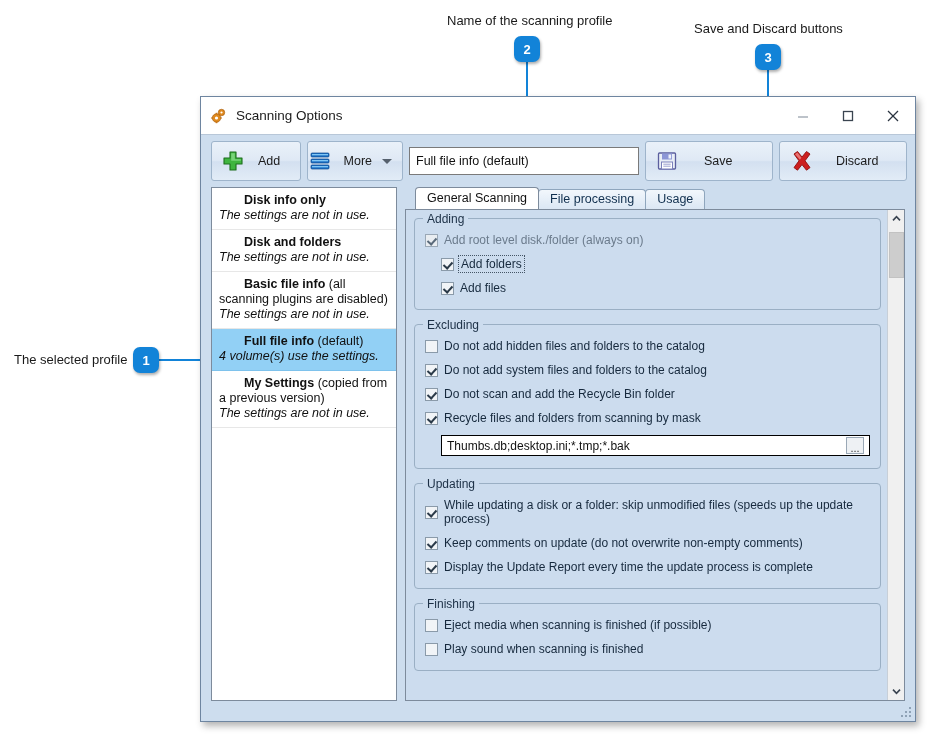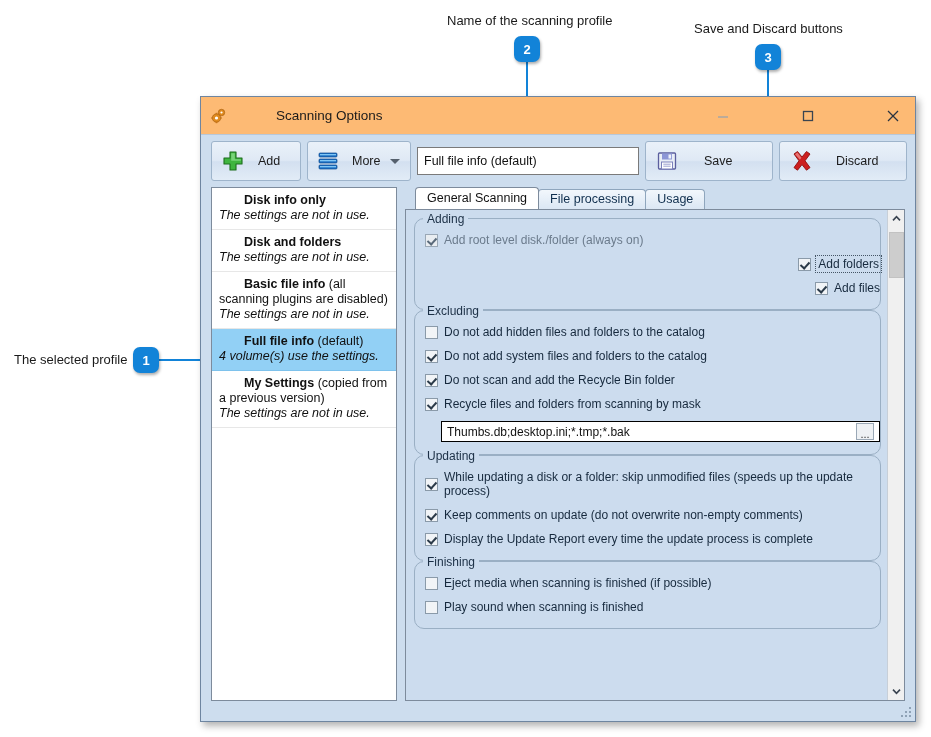--- a/index.html
+++ b/index.html
@@ -53,26 +53,25 @@
     width: 716px;
     height: 626px;
     background: #cdddee;
     border: 1px solid #6e85a0;
     box-shadow: 3px 4px 7px rgba(0,0,0,0.30);
     box-sizing: border-box;
     z-index: 3;
   }
   .titlebar {
     height: 38px;
-    background: #fdba74;
+    background: #ffffff;
     border-bottom: 1px solid #b8c7d8;
     display: flex;
     align-items: center;
     box-sizing: border-box;
-    gap: 40px;
   }
   .title-icon {
     width: 18px;
     height: 18px;
     margin-left: 9px;
     margin-right: 8px;
     flex: none;
   }
   .title-text {
     font-size: 13.5px;
@@ -107,21 +106,21 @@
     align-items: center;
     box-sizing: border-box;
     padding: 0 10px;
     font-size: 12.5px;
     color: #1b1b1b;
   }
   .tbtn .ico { flex: none; display: flex; align-items: center; }
   .tbtn .lbl { margin-left: 12px; }
   .btn-add { width: 90px; justify-content: flex-start; }
   .btn-add .lbl { margin-left: 14px; }
-  .btn-more { width: 104px; }
+  .btn-more { width: 96px; justify-content: flex-end; }
   .caret {
     width: 0; height: 0;
     border-left: 5px solid transparent;
     border-right: 5px solid transparent;
     border-top: 5px solid #55606d;
     margin-left: 10px;
     flex: none;
   }
   .profile-name-input {
     flex: 1;
@@ -231,43 +230,44 @@
     flex: 1;
     overflow: hidden;
     padding: 8px 6px 0 8px;
     box-sizing: border-box;
     min-width: 0;
   }
 
   
   .groupbox {
     border: 1px solid #9aafc4;
-    border-radius: 10px;
-    padding: 14px 0 12px 10px;
+    border-radius: 4px;
+    margin-bottom: 14px;
+    padding: 14px 10px 12px 10px;
     position: relative;
     box-sizing: border-box;
   }
   .groupbox > .gb-title {
     position: absolute;
     top: -7px;
     left: 8px;
     background: #ccdcee;
     padding: 0 4px;
     font-size: 12px;
     color: #1b2f45;
   }
   .chk-row {
     display: flex;
     align-items: center;
     margin: 0 0 10px 0;
     font-size: 12px;
     color: #16293d;
   }
   .chk-row:last-child { margin-bottom: 2px; }
-  .chk-row.indent { margin-left: 16px; justify-content: flex-end; }
+  .chk-row.indent { margin-left: 16px; }
   .chk-row.disabled { color: #6b7b8c; }
   .cbox {
     width: 13px;
     height: 13px;
     border: 1px solid #8a9aa9;
     background: #f1f4f7;
     box-sizing: border-box;
     margin-right: 6px;
     flex: none;
     position: relative;

